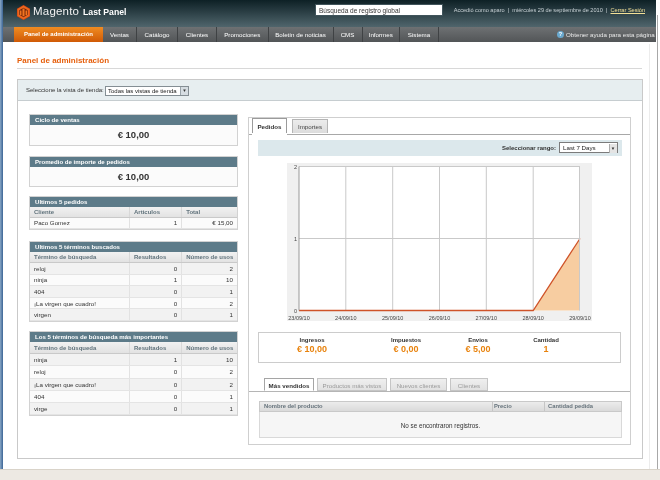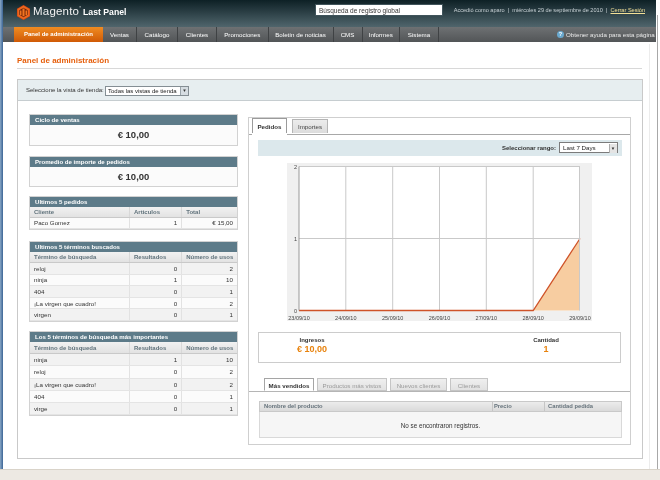--- a/index.html
+++ b/index.html
@@ -241,20 +241,28 @@
             <text x="246.2" y="156.5" text-anchor="middle">28/09/10</text>
             <text x="293" y="156.5" text-anchor="middle">29/09/10</text>
           </g>
         </svg>
       </div>
       <div id="totals">
         <div class="tcell" style="left:13px;">
             <div class="tlab">Ingresos</div>
             <div class="tval">€ 10,00</div>
           </div>
+        <div class="tcell" style="left:107px;">
+            <div class="tlab">Impuestos</div>
+            <div class="tval">€ 0,00</div>
+          </div>
+        <div class="tcell" style="left:179px;">
+            <div class="tlab">Envios</div>
+            <div class="tval">€ 5,00</div>
+          </div>
         <div class="tcell" style="left:247px;">
             <div class="tlab">Cantidad</div>
             <div class="tval">1</div>
           </div>
       </div>
       <div class="abs" style="left:0;top:272.5px;width:381px;height:1px;background:#b5b5b5;"></div>
       <div class="btab" style="left:15px;width:50px;background:#fff;border-color:#a5a5a5;color:#333;font-weight:bold;border-bottom:1px solid #fff;z-index:2;">Más vendidos</div>
       <div class="btab" style="left:68px;width:70px;">Productos más vistos</div>
       <div class="btab" style="left:141px;width:57px;">Nuevos clientes</div>
       <div class="btab" style="left:201px;width:38px;">Clientes</div>

